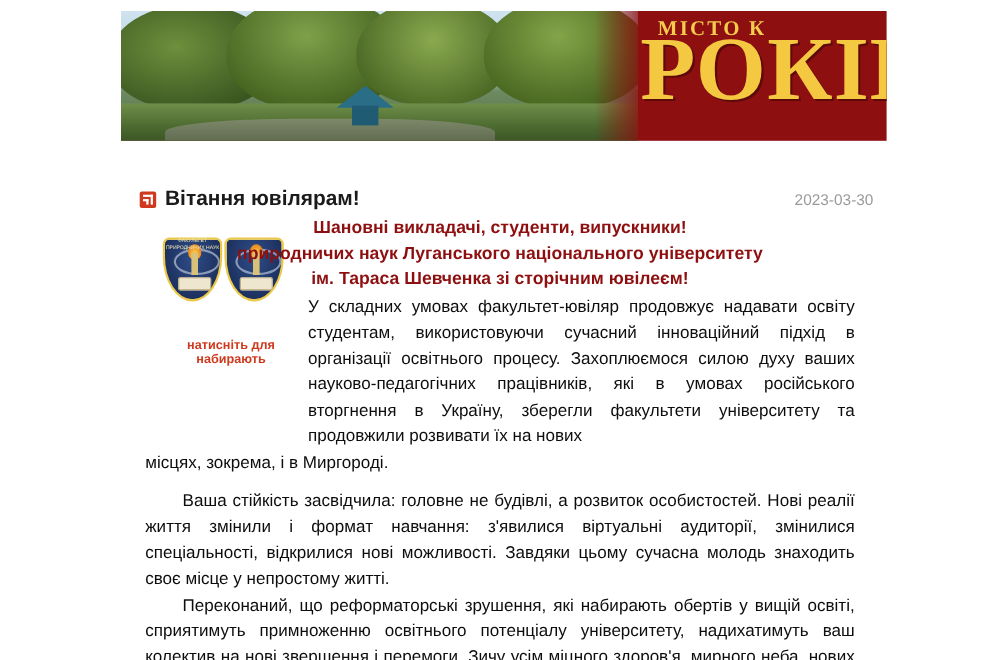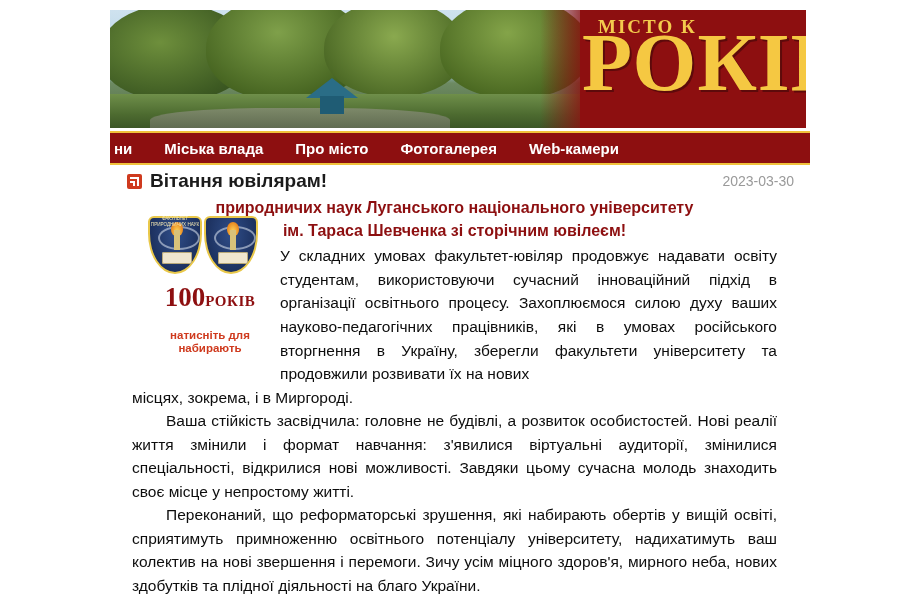--- a/index.html
+++ b/index.html
@@ -246,21 +246,21 @@
   }
   .para.first {
     text-indent: 0;
     padding-left: 148px;
   }
   .para.first .hang {
     display: block;
     text-indent: 34px;
   }
   .para.wrapfix {
-    margin-top: 0;
+    margin-top: 12px;
   }
 
   
   .emblem-block {
     position: absolute;
     left: 142px;
     top: 212px;
     width: 136px;
     text-align: center;
   }
@@ -385,27 +385,20 @@
         <div class="pavilion-body"></div>
       </div>
       <div class="banner-fade"></div>
     </div>
     <div class="banner-title">
       <div class="banner-kicker">МІСТО К</div>
       <div class="banner-word">РОКІВ</div>
     </div>
   </div>
 
-  <div class="navbar">
-    <div class="nav-item clipped">ни</div>
-    <div class="nav-item">Міська влада</div>
-    <div class="nav-item">Про місто</div>
-    <div class="nav-item">Фотогалерея</div>
-    <div class="nav-item">Web-камери</div>
-  </div>
 
   <div class="article-head">
     <div class="rss-box"></div>
     <div class="article-title">Вітання ювілярам!</div>
     <div class="article-date">2023-03-30</div>
   </div>
 
   <div class="emblem-block">
     <svg class="sun-rays" viewBox="0 0 108 108">
       <g fill="#f6a81c">
@@ -442,31 +435,29 @@
       <div class="emblem right">
         <div class="shield">
           <div class="ring"></div>
           <div class="flame"></div>
           <div class="torch"></div>
           <div class="book"></div>
         </div>
       </div>
     </div>
 
-    <div class="anniversary">
-      <span class="num">100</span><span class="word">РОКІВ</span>
-    </div>
     <div class="zoom-hint">
       <span>натисніть для</span><br>
       <span>набирають</span>
     </div>
   </div>
 
   <div class="article-body">
     <div class="lead">
+      <span class="l1">Шановні викладачі, студенти, випускники!</span>
       <span class="l3">природничих наук  Луганського національного університету</span>
       <span class="l4">ім. Тараса Шевченка зі сторічним ювілеєм!</span>
     </div>
 
     <p class="para first"><span>У складних умовах факультет-ювіляр продовжує надавати освіту студентам, використовуючи сучасний інноваційний підхід в організації освітнього процесу. Захоплюємося силою духу ваших науково-педагогічних працівників, які в умовах російського вторгнення в Україну, зберегли факультети університету та продовжили розвивати їх на нових </span><span class="hang" style="margin-left: -148px; text-indent: 0px;">місцях, зокрема, і в Миргороді.</span></p>
     <p class="para wrapfix">
       <span>Ваша стійкість засвідчила: головне не будівлі, а розвиток особистостей. Нові реалії життя змінили і формат навчання: з'явилися віртуальні аудиторії, змінилися спеціальності, відкрилися нові можливості. Завдяки цьому сучасна молодь знаходить своє місце у непростому житті.</span>
     </p>
     <p class="para">
       <span>Переконаний, що реформаторські зрушення, які набирають обертів у вищій освіті, сприятимуть примноженню освітнього потенціалу університету, надихатимуть ваш колектив на нові звершення і перемоги. Зичу усім міцного здоров'я, мирного неба, нових здобутків та плідної діяльності на благо України.</span>

